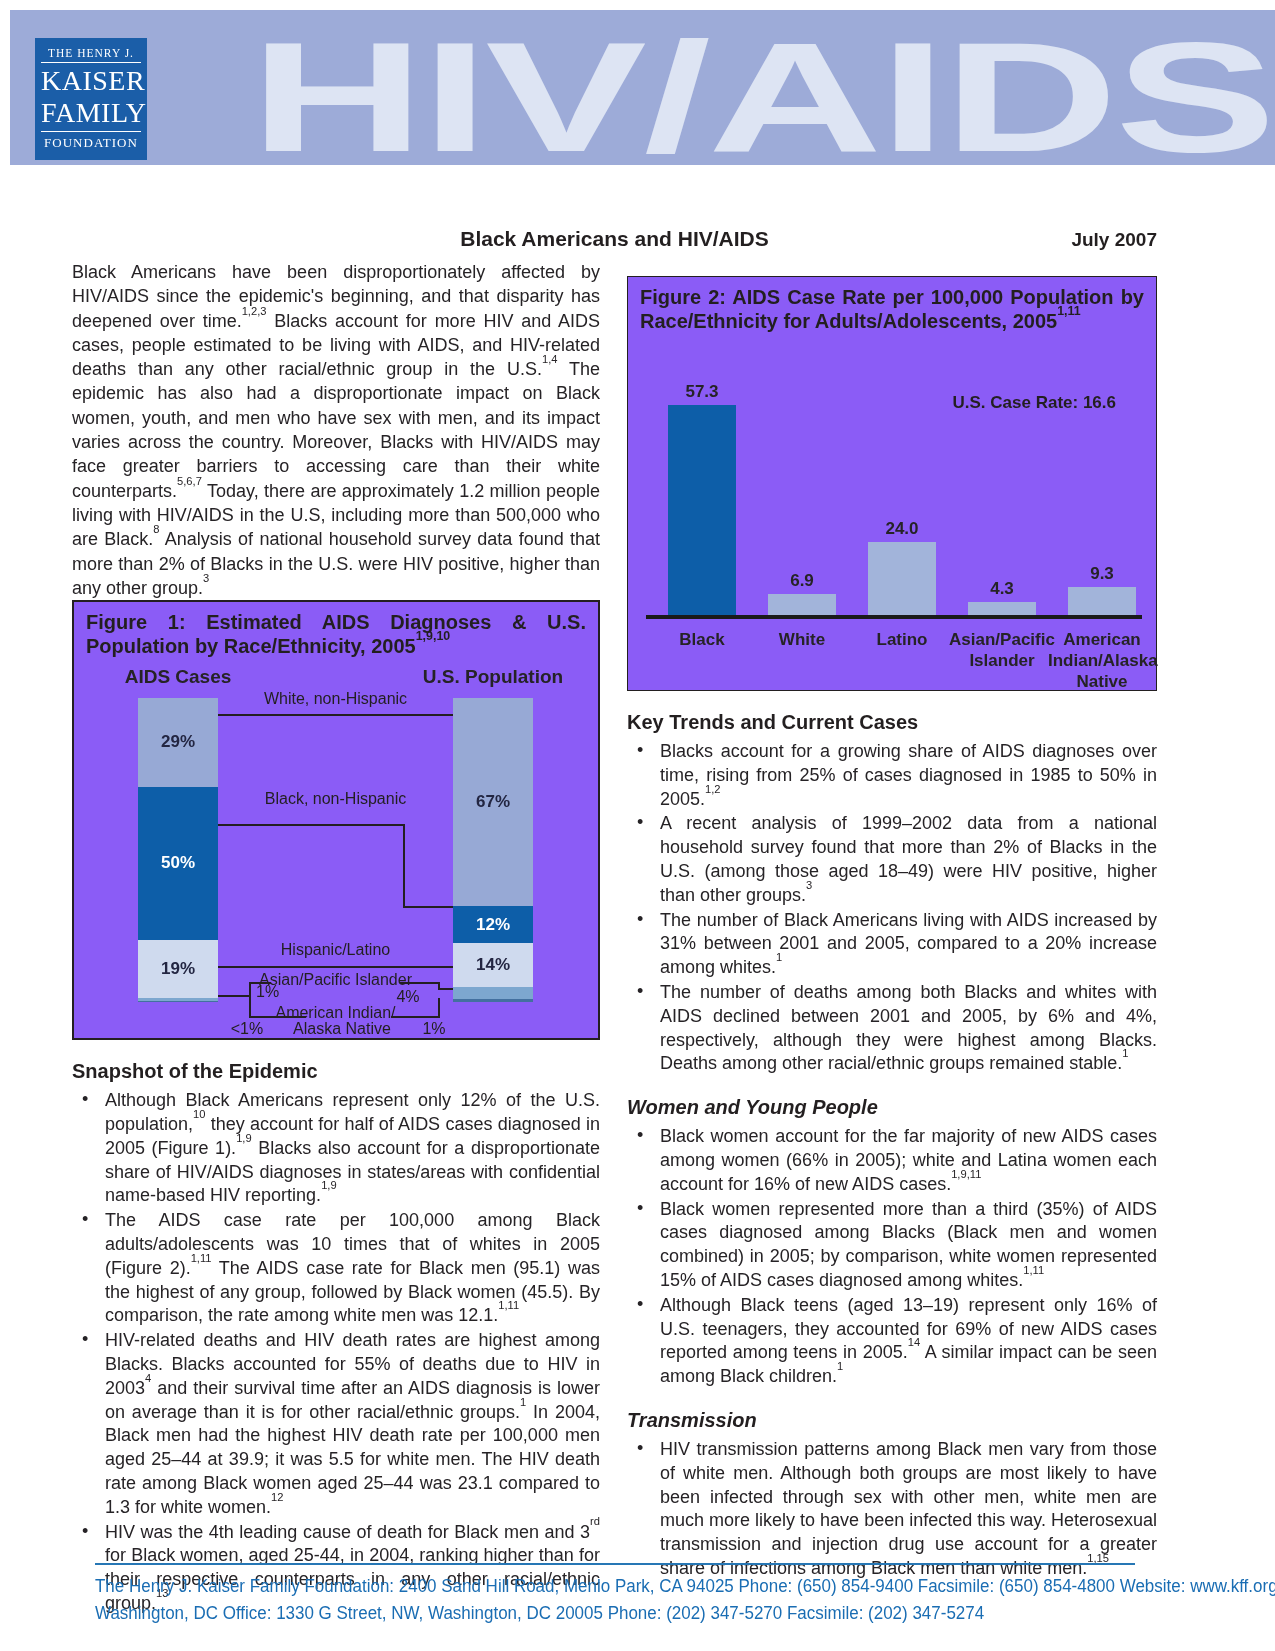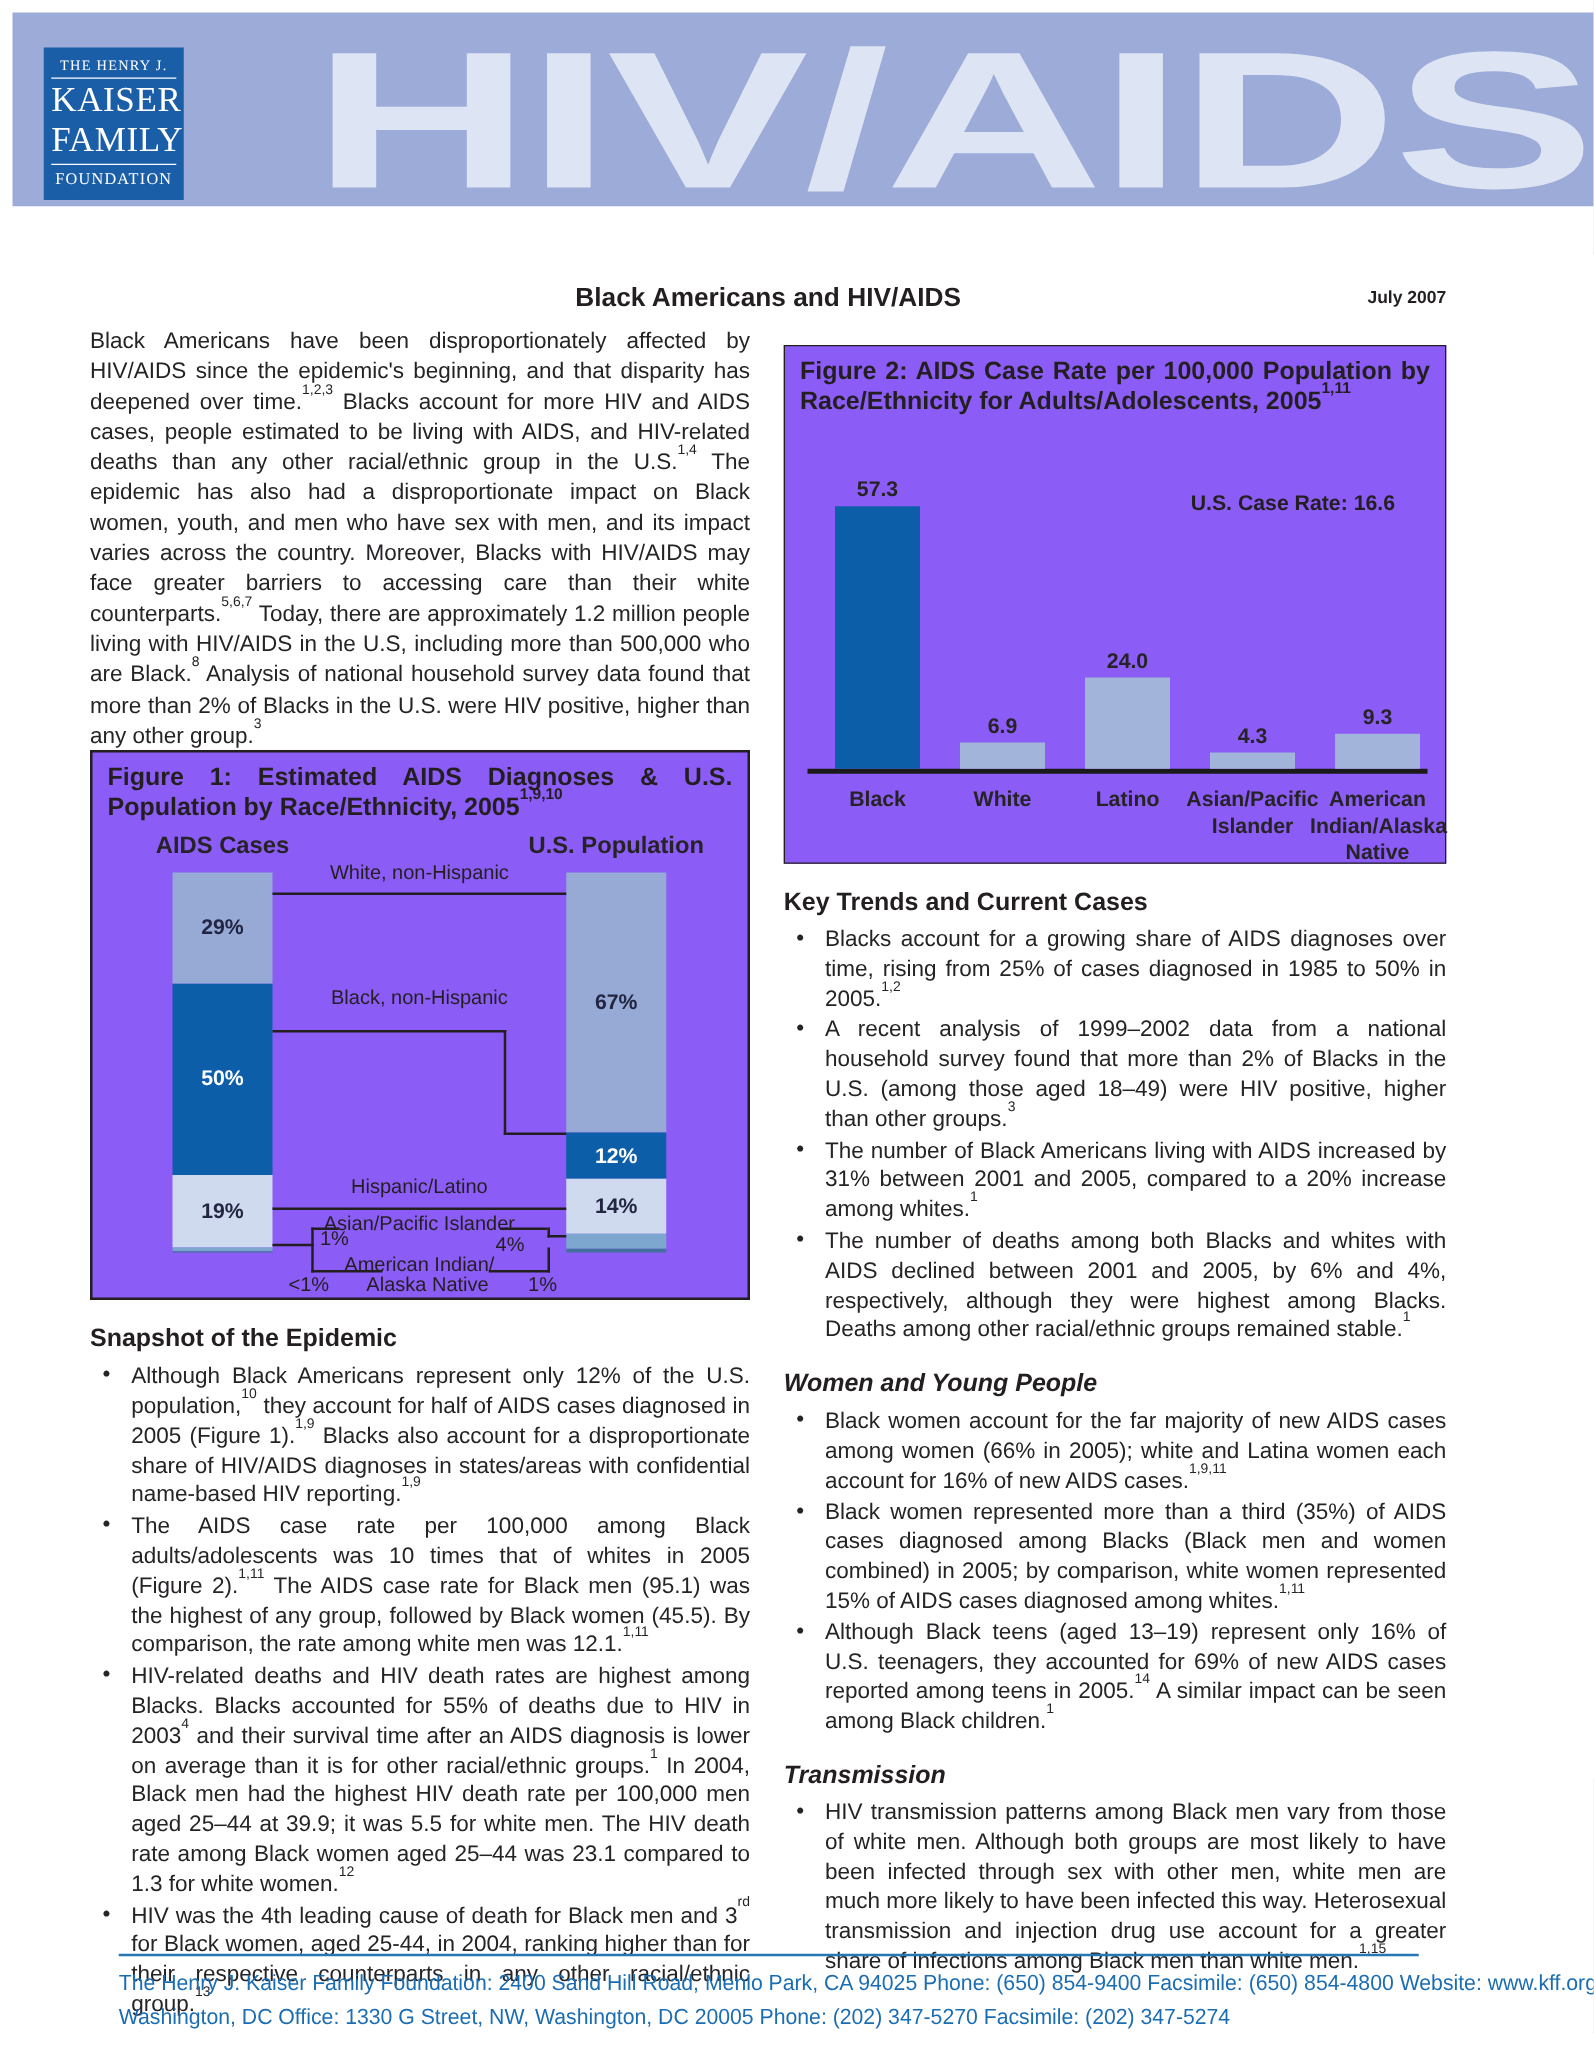--- a/index.html
+++ b/index.html
@@ -24,21 +24,21 @@
   .logo-l2,.logo-l3{font-size:28px;letter-spacing:.5px;line-height:1.12;}
   .logo-l4{font-size:13px;letter-spacing:1px;border-top:1px solid #fff;margin-top:3px;padding-top:3px;}
   .banner{
     position:absolute;top:165px;left:0;width:100%;height:43px;background:#0f5ea7;
     display:flex;align-items:center;justify-content:center;
   }
   .banner span{color:#fff;font-weight:bold;font-size:26px;letter-spacing:10px;word-spacing:16px;white-space:nowrap;}
   
   .titlebar{position:absolute;top:227px;left:72px;width:1085px;height:28px;}
   .doc-title{text-align:center;font-weight:bold;font-size:21px;color:#231f20;}
-  .doc-date{position:absolute;right:0;top:2px;font-weight:bold;font-size:14px;color:#231f20;}
+  .doc-date{position:absolute;right:0;top:2px;font-weight:bold;font-size:19px;color:#231f20;}
   
   .col-left{position:absolute;left:72px;top:260px;width:528px;}
   .col-right{position:absolute;left:627px;top:260px;width:530px;}
   p.intro{margin:0;font-size:18px;line-height:24.3px;text-align:justify;}
   sup{font-size:.62em;line-height:0;position:relative;top:-.45em;}
   h2{font-size:20px;margin:20px 0 6px 0;color:#231f20;}
   h2.ital{font-style:italic;}
   .bullets{margin:0;}
   .bullet{position:relative;padding-left:33px;font-size:18px;line-height:23.8px;text-align:justify;margin:0 0 1px 0;}
   .bullet .dot{position:absolute;left:10px;top:-1px;}

